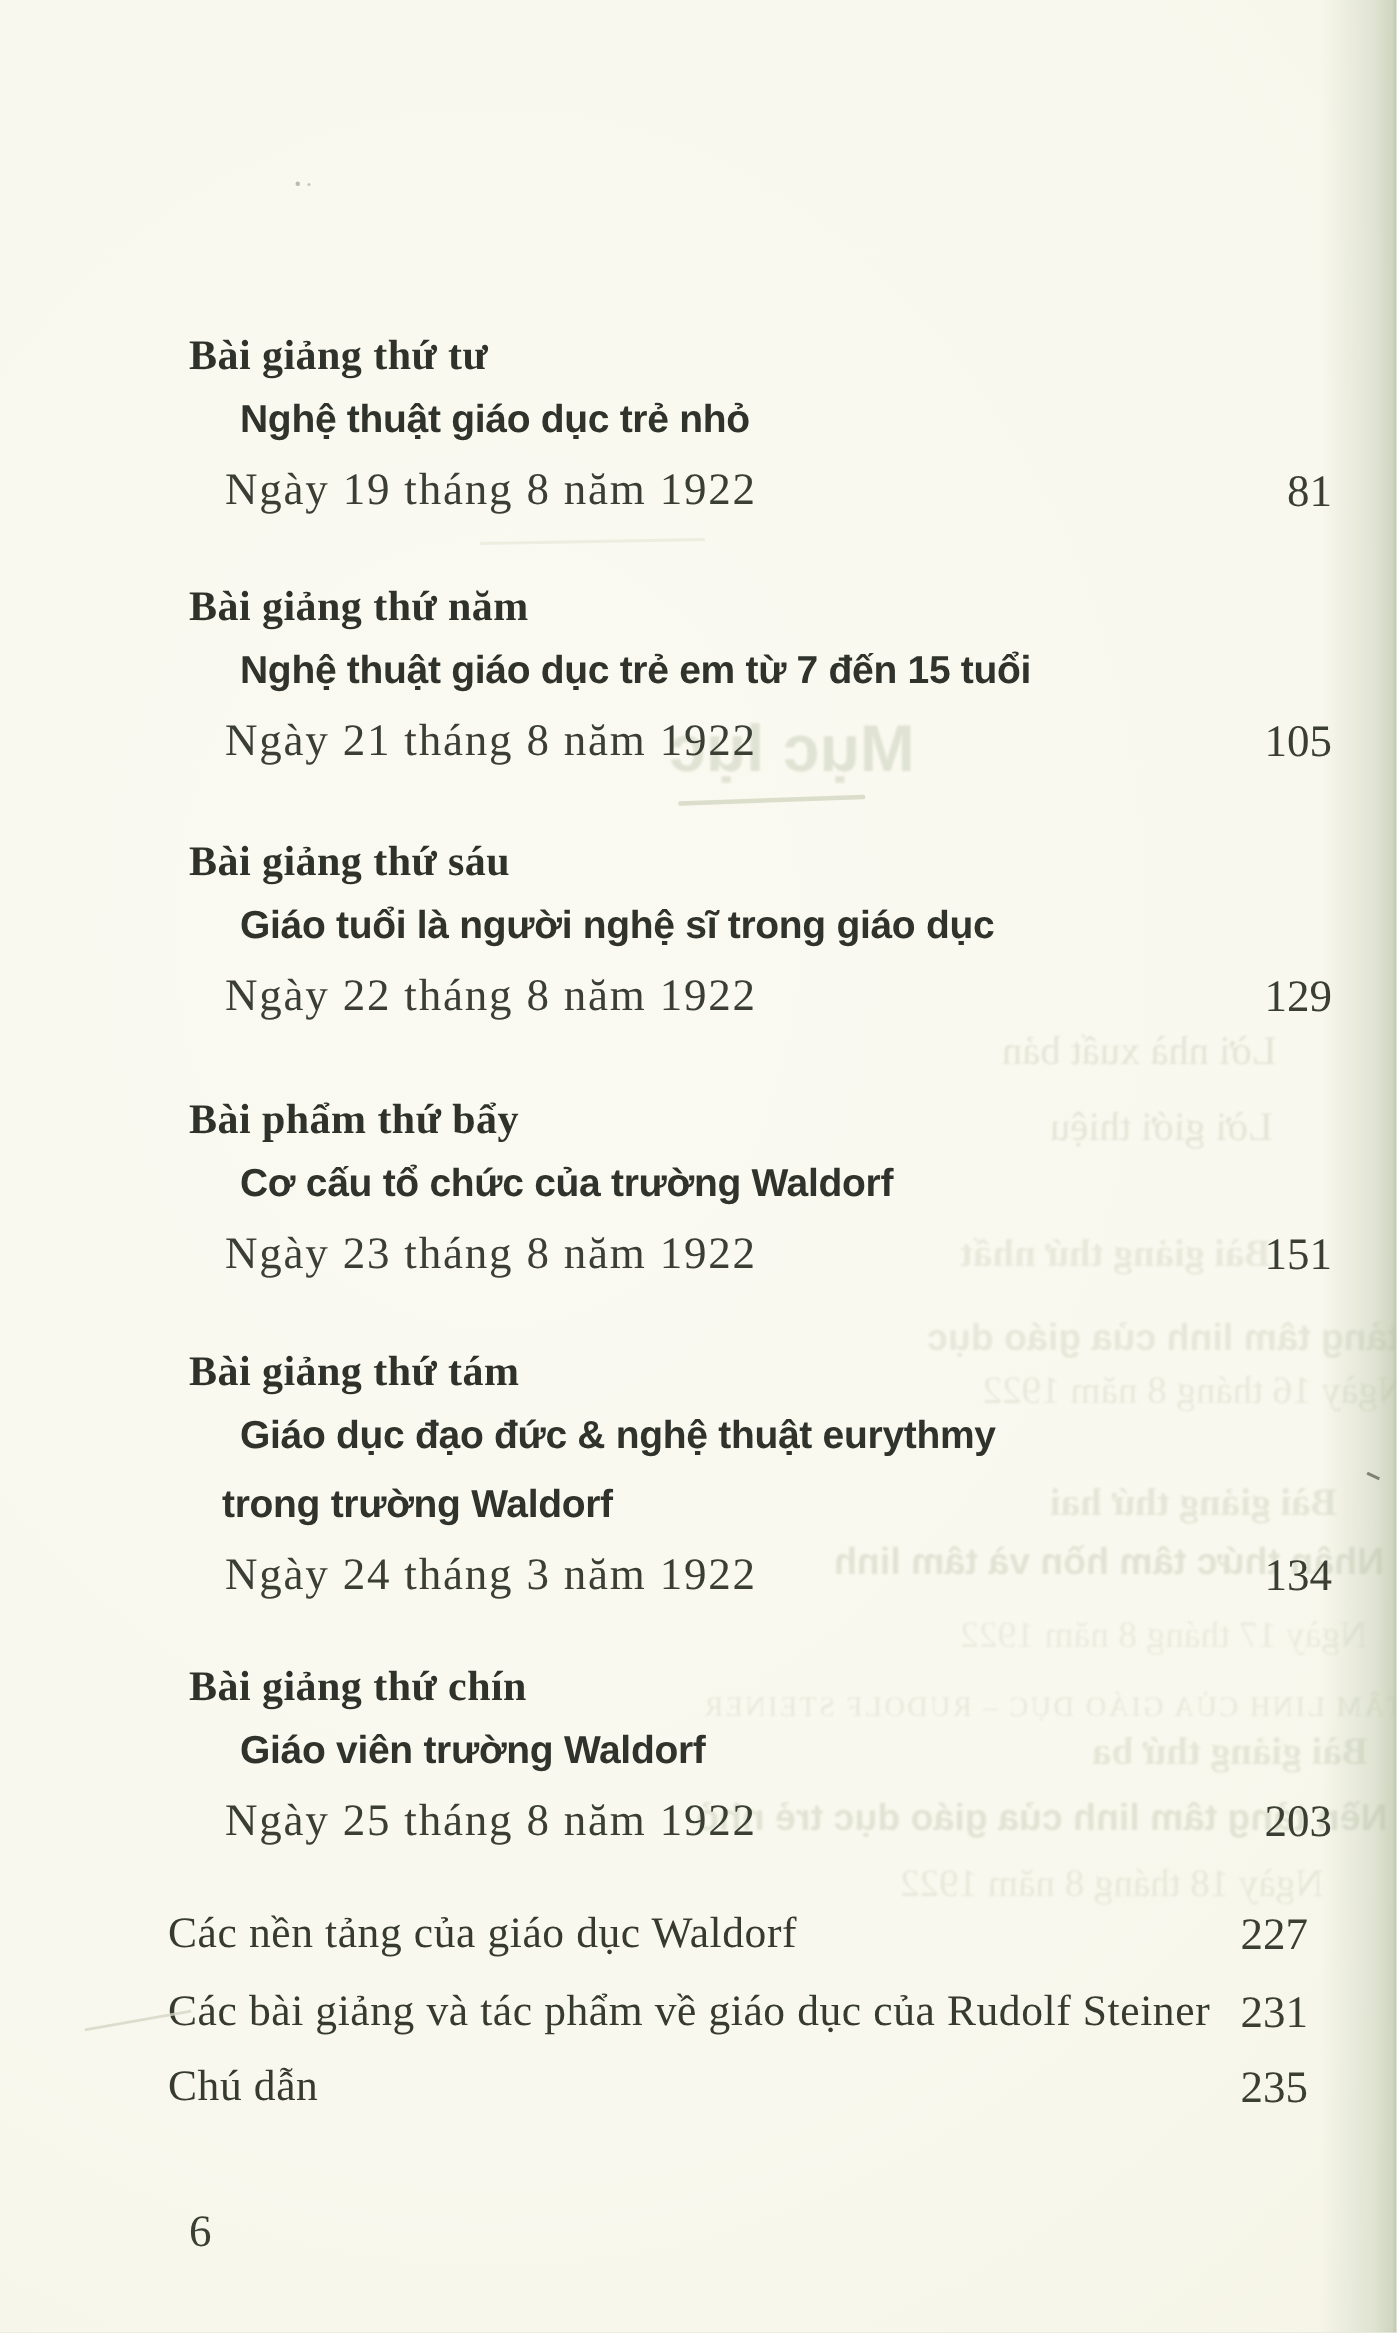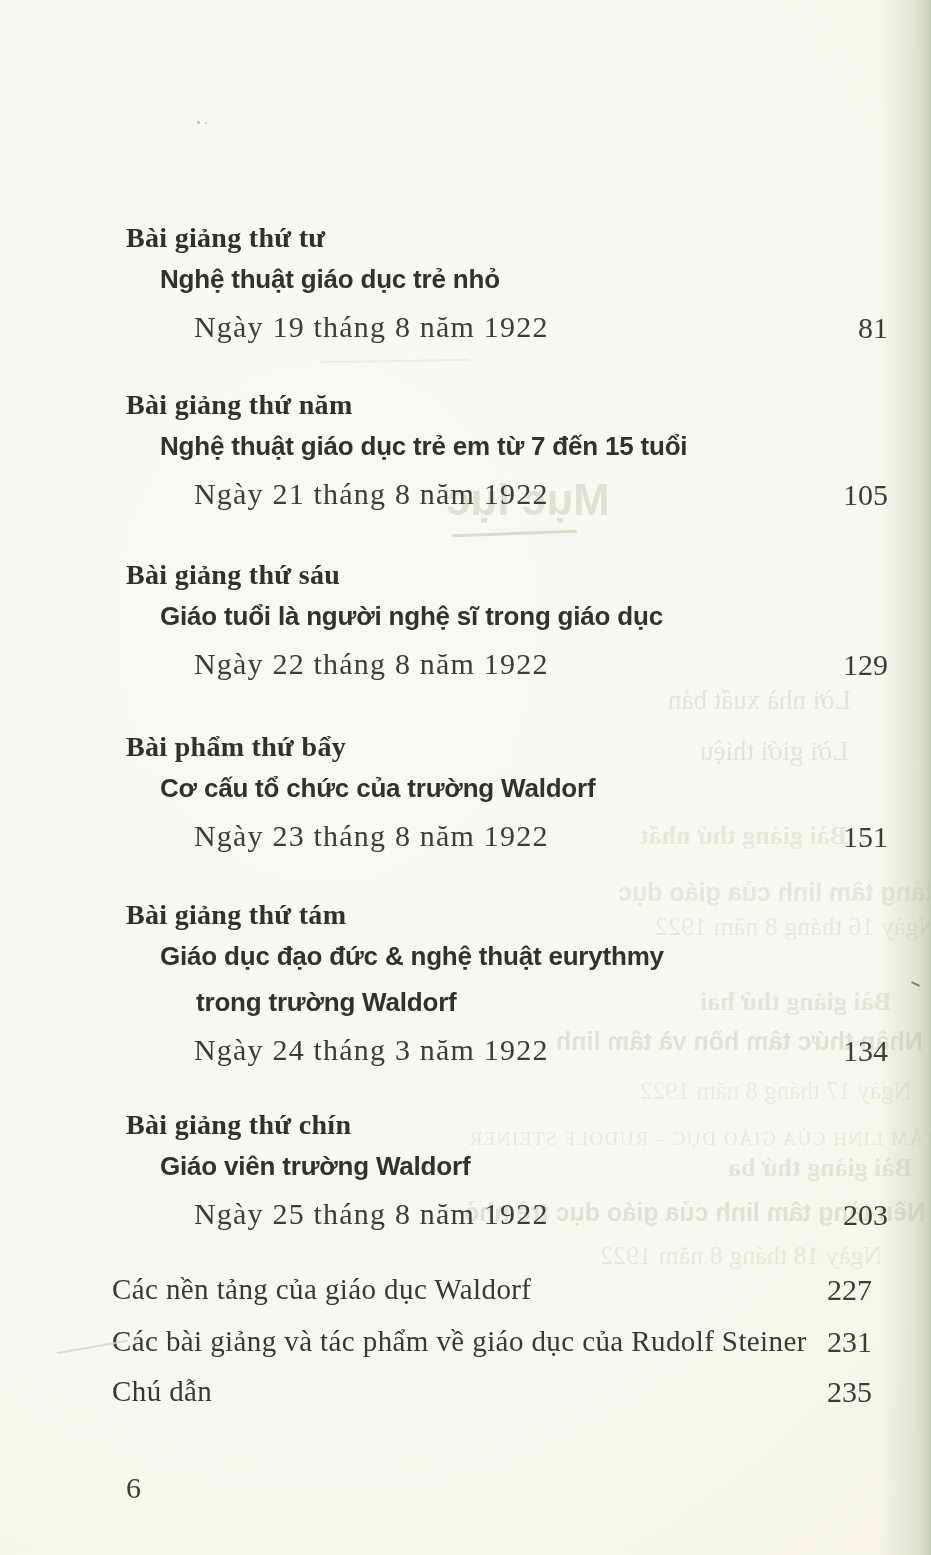--- a/index.html
+++ b/index.html
@@ -20,23 +20,23 @@
   .e1{top:221px}.e2{top:388px}.e3{top:558px}.e4{top:730px}.e5{top:898px}.e6{top:1108px}
   .l{position:absolute;white-space:nowrap;line-height:1.22;}
   .l-header{top:0;left:0;
     font-family:"Liberation Serif", serif;font-weight:700;
     font-size:28px;color:#2e322a;letter-spacing:.3px;margin-left:11px;}
   .l-title{top:43px;left:33px;
     font-family:"Liberation Sans", sans-serif;font-weight:700;
     font-size:26px;color:#2f332b;letter-spacing:-.2px;margin-left:12px;}
   .l-title2{top:89px;left:33px;
     font-family:"Liberation Sans", sans-serif;font-weight:700;
-    font-size:26px;color:#2f332b;letter-spacing:-.2px;margin-left:48px;}
+    font-size:26px;color:#2f332b;letter-spacing:-.2px;}
   .l-date{top:88px;left:35px;
-    font-size:30px;color:#3a3e33;letter-spacing:1.2px;margin-left:44px;}
+    font-size:30px;color:#3a3e33;letter-spacing:1.2px;}
   .l-page{top:89px;right:0;left:auto;
     font-size:30px;color:#3a3e33;text-align:center;}
   .e5 .l-date{top:134px}
   .e5 .l-page{top:135px}
 
   
   .row{position:absolute;left:112px;right:43px;}
   .r1{top:1272px}.r2{top:1324px}.r3{top:1374px}
   .row-title{position:absolute;left:0;top:0;white-space:nowrap;
     font-size:29px;color:#363a2f;letter-spacing:.4px;line-height:1.22;}

